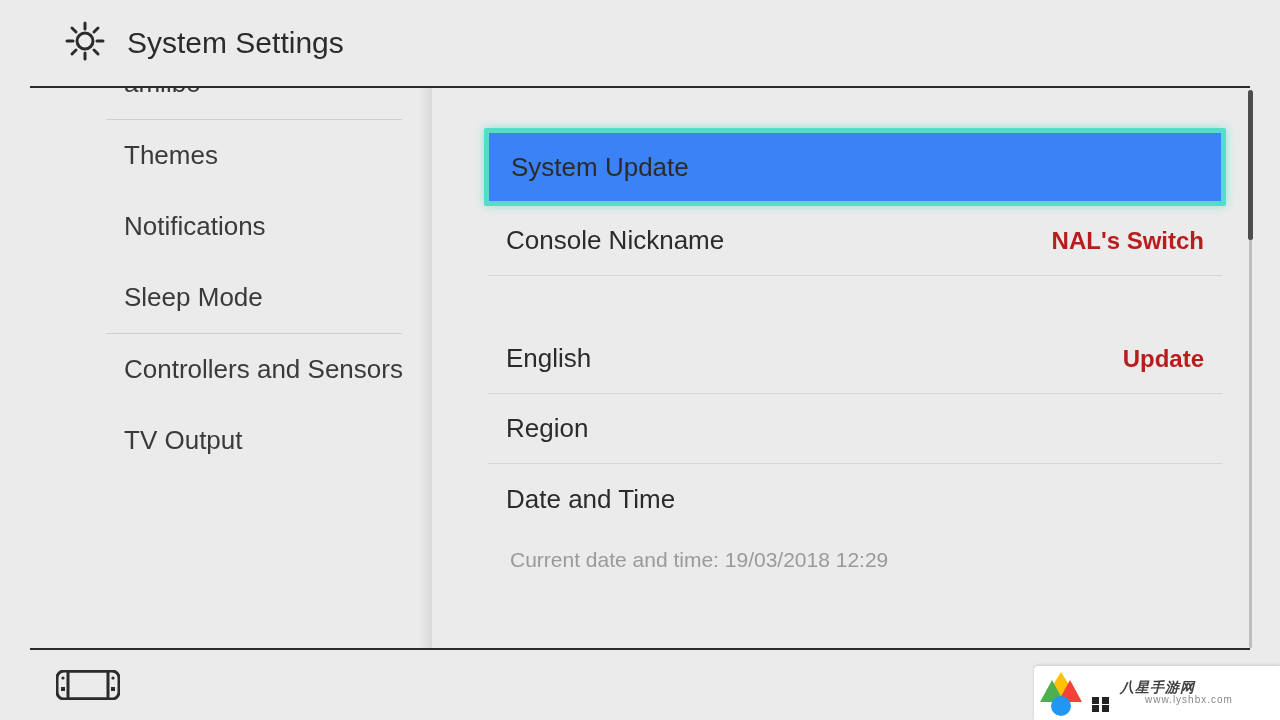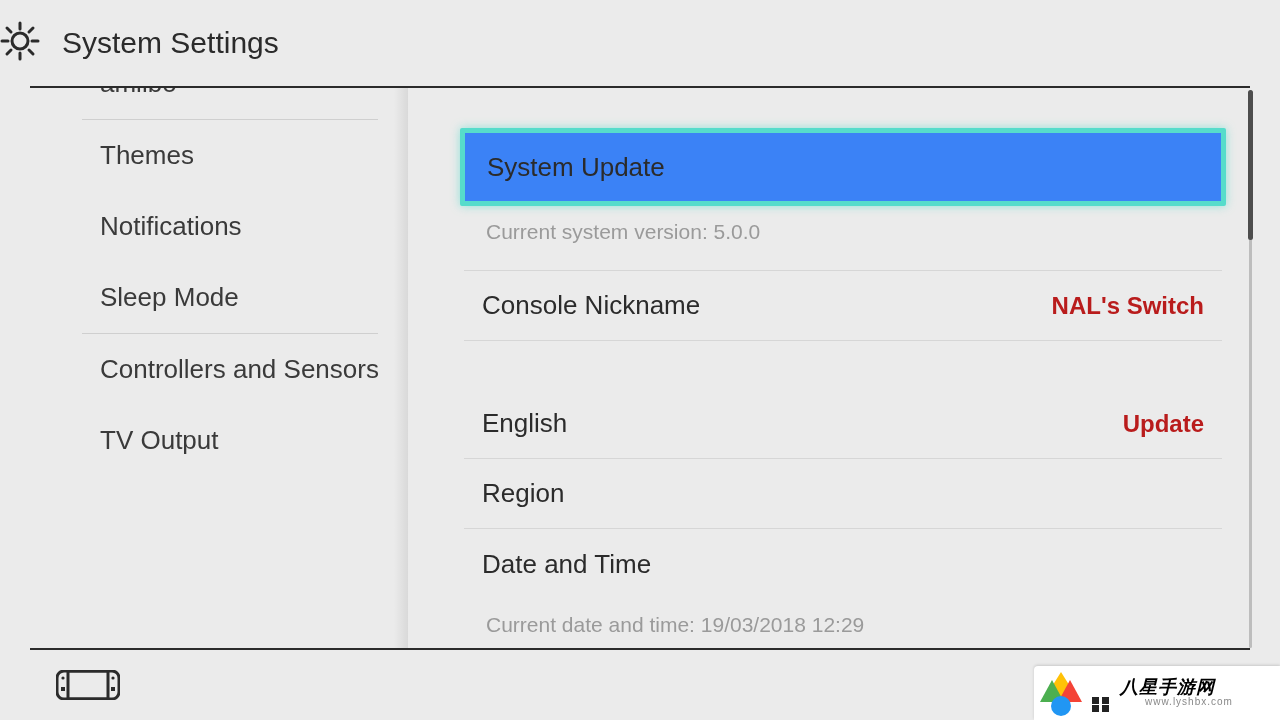--- a/index.html
+++ b/index.html
@@ -4,34 +4,36 @@
 <style>
   * { box-sizing: border-box; margin: 0; padding: 0; }
   html, body { width: 1280px; height: 720px; overflow: hidden; font-family: Arial, Helvetica, sans-serif; }
   body { background: #ebebeb; color: #2b2b2b; }
 
   
   .header {
     display: flex;
     align-items: center;
     height: 86px;
+    padding-left: 65px;
     gap: 22px;
   }
   .header .title { font-size: 30px; font-weight: 400; color: #2b2b2b; }
   .header svg { width: 40px; height: 40px; }
 
   .top-divider {
     height: 2px;
     background: #2b2b2b;
     margin: 0 30px;
   }
 
   .body {
     display: flex;
     height: 560px;
+    margin-left: 24px;
   }
 
   
   .sidebar {
     width: 408px;
     height: 100%;
     position: relative;
     padding-top: 0;
     overflow: hidden;
   }
@@ -158,21 +160,21 @@
     display: flex;
     align-items: center;
     box-shadow: 0 -1px 3px rgba(0,0,0,0.15);
     overflow: hidden;
   }
   .wm-logo {
     width: 54px; height: 54px;
     position: relative;
   }
   .wm-text { flex:1; display:flex; flex-direction:column; justify-content:center; line-height:1.05; }
-  .wm-text .cn { font-size: 18px; font-weight: 700; font-style: italic; color:#000000; letter-spacing:1px;}
+  .wm-text .cn { font-size: 14px; font-weight: 700; font-style: italic; color:#404040; letter-spacing:1px;}
   .wm-text .url { font-size: 10px; color:#888; letter-spacing:1px;margin-left:25px; }
   .wm-sq {
     width: 18px; display:grid; grid-template-columns:1fr 1fr; grid-template-rows:1fr 1fr;
     gap:1px; margin:0 10px 0 4px; align-self:flex-end; padding-bottom:8px;
   }
   .wm-sq div{ width:7px; height:7px; background:#222; }
 
   .b-circle {
     width: 26px; height:26px; border-radius:50%;
     background:#2b2b2b; color:#ebebeb;
@@ -217,21 +219,20 @@
       <div class="sb-item"><span>TV Output</span></div>
     </div>
     <div class="sidebar-fade"></div>
   </div>
 
   <div class="content">
 
     <div class="row selected">
       <span>System Update</span>
     </div>
-    <div class="subtext">Current system version: 5.0.0</div>
 
     <div class="row">
       <span>Console Nickname</span>
       <span class="value">NAL's Switch</span>
     </div>
 
     <div class="gap"></div>
 
     <div class="row">
       <span>English</span>

